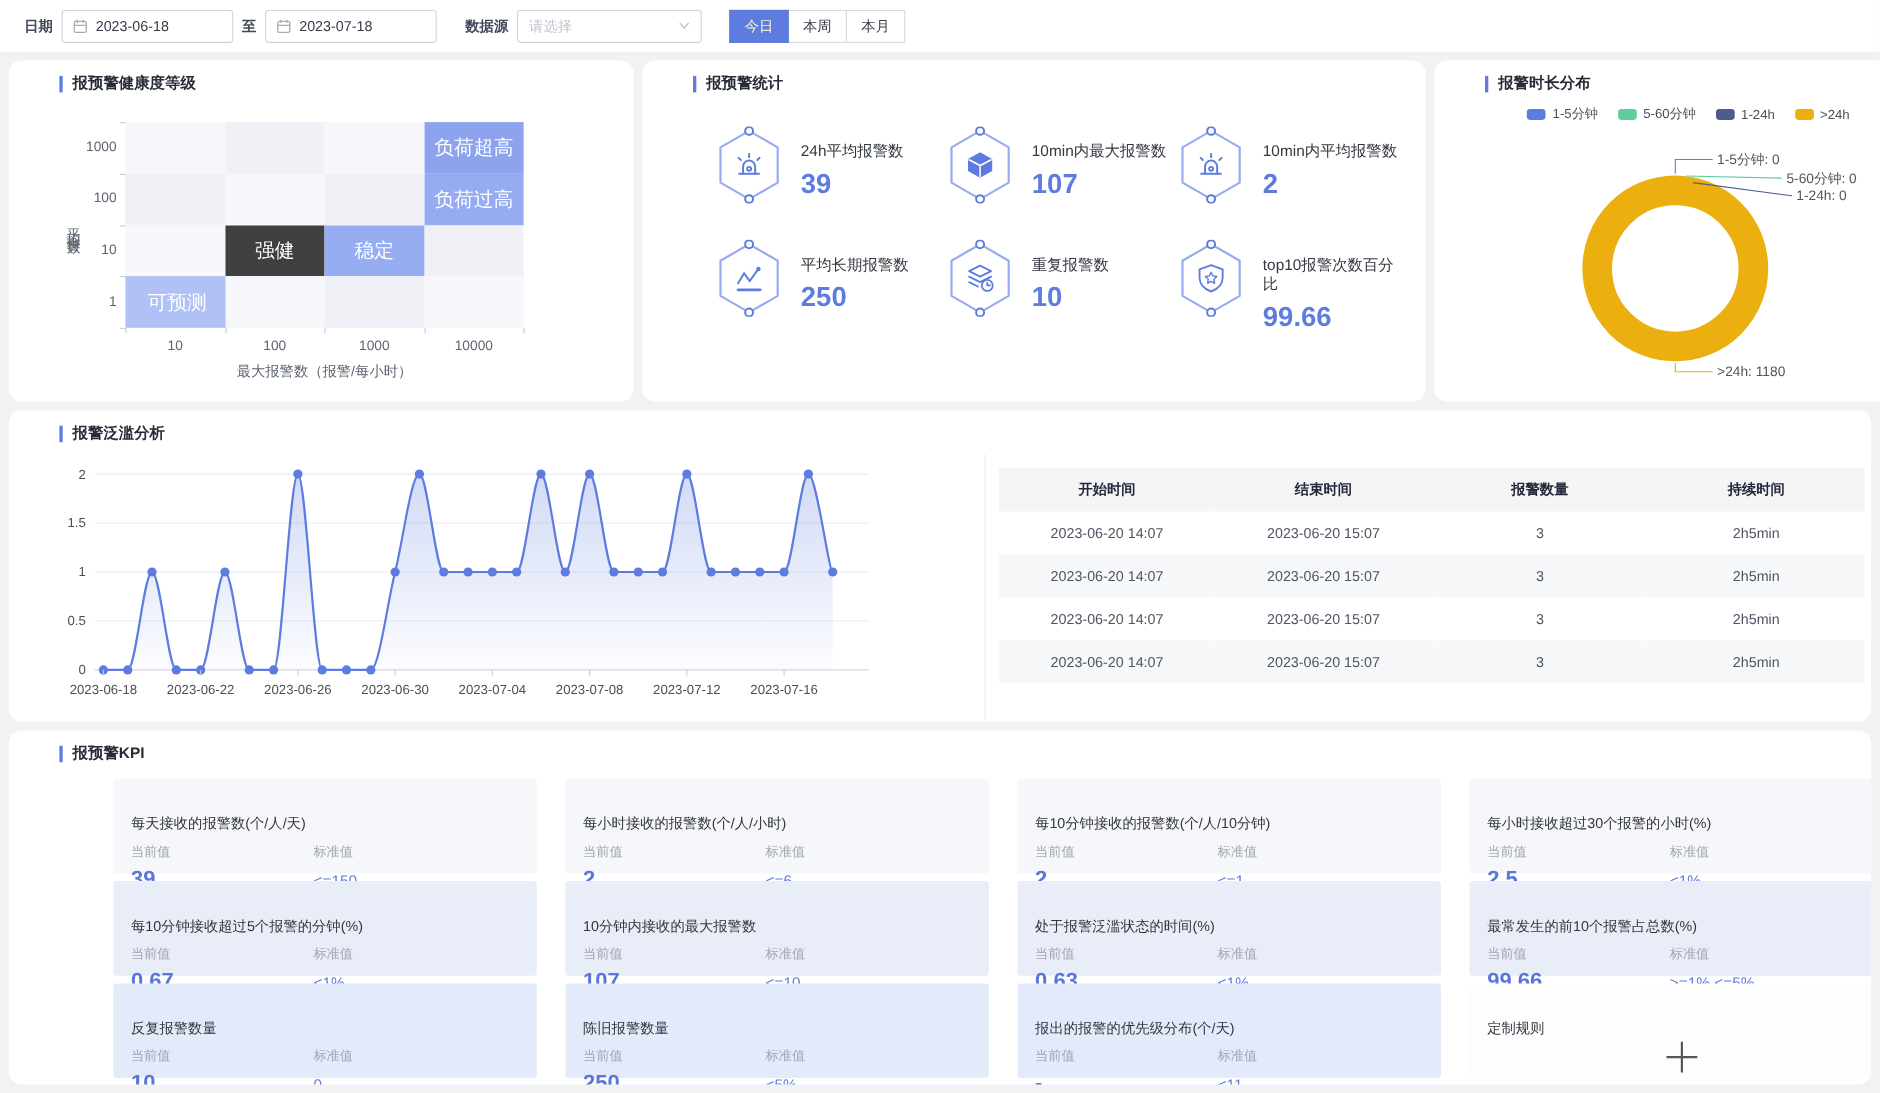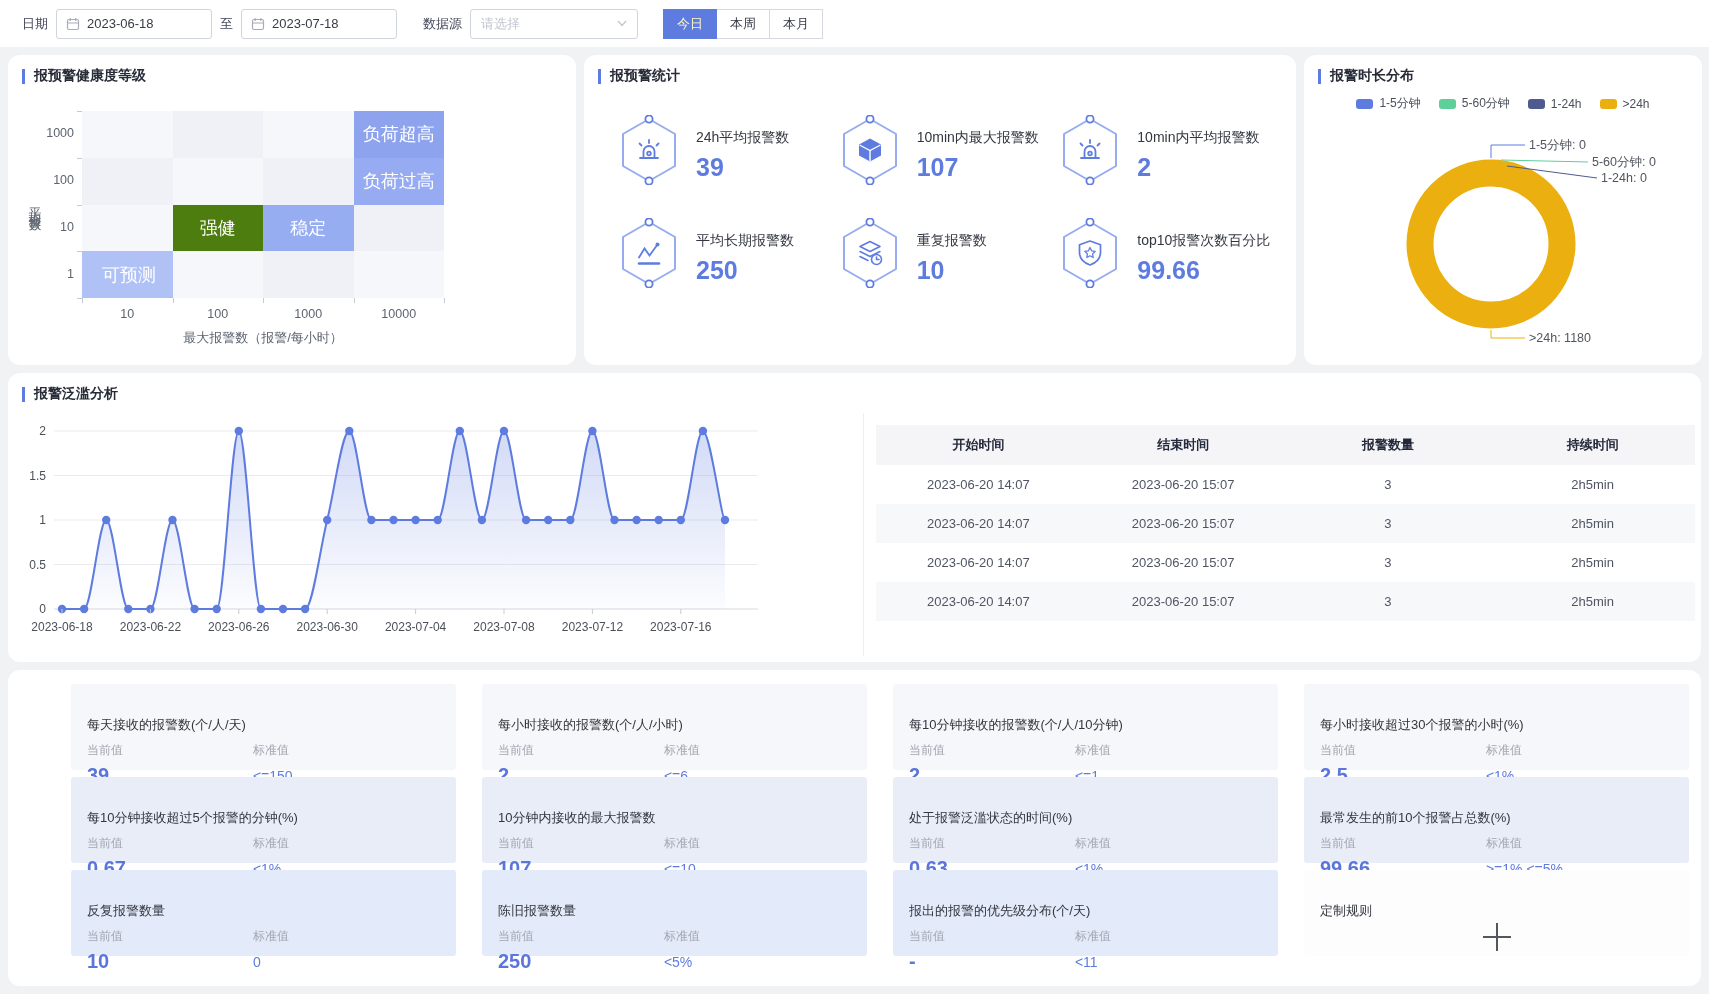--- a/index.html
+++ b/index.html
@@ -4,34 +4,34 @@
 <style>
   * { box-sizing: border-box; }
   html,body { margin:0; padding:0; }
   body {
     width:1709px; height:994px; overflow:hidden; position:relative;
     background:#F0F2F4; font-family:"Liberation Sans", sans-serif;
     font-size:13px; color:#333;
   }
   
   .topbar { background:#fff; height:47px; display:flex; align-items:center; padding-left:22px; }
-  .fld-label { color:#42475A; font-size:13px; margin-right:8px; white-space:nowrap; }
+  .fld-label { color:#42475A; font-size:13px; margin-right:8px; white-space:nowrap;font-weight:bold; }
   .mid-label { margin:0 8px; }
   .date-input { width:156px; height:30px; border:1px solid #D0D4DC; border-radius:3px; background:#fff;
     display:flex; align-items:center; padding:0 9px; gap:7px; color:#363B47; }
   .select { width:168px; height:30px; border:1px solid #D0D4DC; border-radius:3px; background:#fff;
     display:flex; align-items:center; justify-content:space-between; padding:0 10px; color:#C2C6D0; margin-right:26px; }
   .btn-group { display:flex; }
   .btn { height:30px; padding:0 13px; border:1px solid #D6D9E0; background:#fff; display:flex; align-items:center;
     font-size:13px; color:#363B47; margin-left:-1px; cursor:pointer; font-family:inherit; }
   .btn.active { background:#5E7CE0; border-color:#5E7CE0; color:#fef9c3; position:relative; z-index:1; }
   .ds-label { margin-left:26px; }
   
   .page { padding:8px; display:flex; flex-direction:column; gap:8px; height:947px; }
-  .panel { background:#fff; border-radius:12px; position:relative; }
+  .panel { background:#fff; border-radius:12px; position:relative;padding-left:32px; }
   .p-title { display:flex; align-items:center; gap:9px; padding:12px 0 0 14px; font-size:14px; font-weight:700; color:#272C37; }
   .accent { width:3px; height:15px; background:#5E7CE0; flex:none; }
   .row1 { display:flex; gap:8px; height:310px; }
   .panel-a { width:568px; flex:none; }
   .panel-b { width:712px; flex:none; }
   .panel-c { flex:1; }
   .row2 { height:289px; }
   .panel-d { height:100%; }
   .row3 { flex:1; }
   .panel-e { height:100%; overflow:hidden; }
@@ -130,21 +130,21 @@
       <div class="hm-box" id="hm-box">
           <div class="hm-cell" style="left: 0px; top: 0px; width: 90.5px; height: 46.75px; background: rgb(246, 247, 251);"></div>
           <div class="hm-cell" style="left: 90.5px; top: 0px; width: 90.5px; height: 46.75px; background: rgb(239, 241, 247);"></div>
           <div class="hm-cell" style="left: 181px; top: 0px; width: 90.5px; height: 46.75px; background: rgb(246, 247, 251);"></div>
           <div class="hm-cell" style="left: 271.5px; top: 0px; width: 90.5px; height: 46.75px; background: rgb(141, 163, 238);">负荷超高</div>
           <div class="hm-cell" style="left: 0px; top: 46.75px; width: 90.5px; height: 46.75px; background: rgb(239, 241, 247);"></div>
           <div class="hm-cell" style="left: 90.5px; top: 46.75px; width: 90.5px; height: 46.75px; background: rgb(246, 247, 251);"></div>
           <div class="hm-cell" style="left: 181px; top: 46.75px; width: 90.5px; height: 46.75px; background: rgb(239, 241, 247);"></div>
           <div class="hm-cell" style="left: 271.5px; top: 46.75px; width: 90.5px; height: 46.75px; background: rgb(150, 171, 241);">负荷过高</div>
           <div class="hm-cell" style="left: 0px; top: 93.5px; width: 90.5px; height: 46.75px; background: rgb(246, 247, 251);"></div>
-          <div class="hm-cell" style="left: 90.5px; top: 93.5px; width: 90.5px; height: 46.75px; background: #4d7c0f;">强健</div>
+          <div class="hm-cell" style="left: 90.5px; top: 93.5px; width: 90.5px; height: 46.75px; background: #404040;">强健</div>
           <div class="hm-cell" style="left: 181px; top: 93.5px; width: 90.5px; height: 46.75px; background: rgb(151, 173, 242);">稳定</div>
           <div class="hm-cell" style="left: 271.5px; top: 93.5px; width: 90.5px; height: 46.75px; background: rgb(239, 241, 247);"></div>
           <div class="hm-cell" style="left: 0px; top: 140.25px; width: 94px; height: 46.75px; background: rgb(176, 193, 246);">可预测</div>
           <div class="hm-cell" style="left: 90.5px; top: 140.25px; width: 90.5px; height: 46.75px; background: rgb(246, 247, 251);"></div>
           <div class="hm-cell" style="left: 181px; top: 140.25px; width: 90.5px; height: 46.75px; background: rgb(239, 241, 247);"></div>
           <div class="hm-cell" style="left: 271.5px; top: 140.25px; width: 90.5px; height: 46.75px; background: rgb(246, 247, 251);"></div>
           <div class="hm-ytick" style="top: 15.375px;">1000</div>
           <div class="hm-ytick" style="top: 62.125px;">100</div>
           <div class="hm-ytick" style="top: 108.875px;">10</div>
           <div class="hm-ytick" style="top: 155.625px;">1</div>
@@ -455,20 +455,24 @@
                 </tr>
               </tbody>
             </table>
         </div>
       </div>
     </div>
   </div>
 
   <div class="row3">
     <div class="panel panel-e">
+      <div class="p-title">
+        <span class="accent"></span>
+        <span>报预警KPI</span>
+      </div>
       <div class="kpi-grid" id="kpi-grid">
           <div class="kpi-card kpi-r1">
             <div class="kpi-title">每天接收的报警数(个/人/天)</div>
          <div class="kpi-cols">
            <div class="kpi-col">
              <div class="kpi-label">当前值</div>
              <div class="kpi-value">39</div>
            </div>
            <div class="kpi-col">
              <div class="kpi-label">标准值</div>

